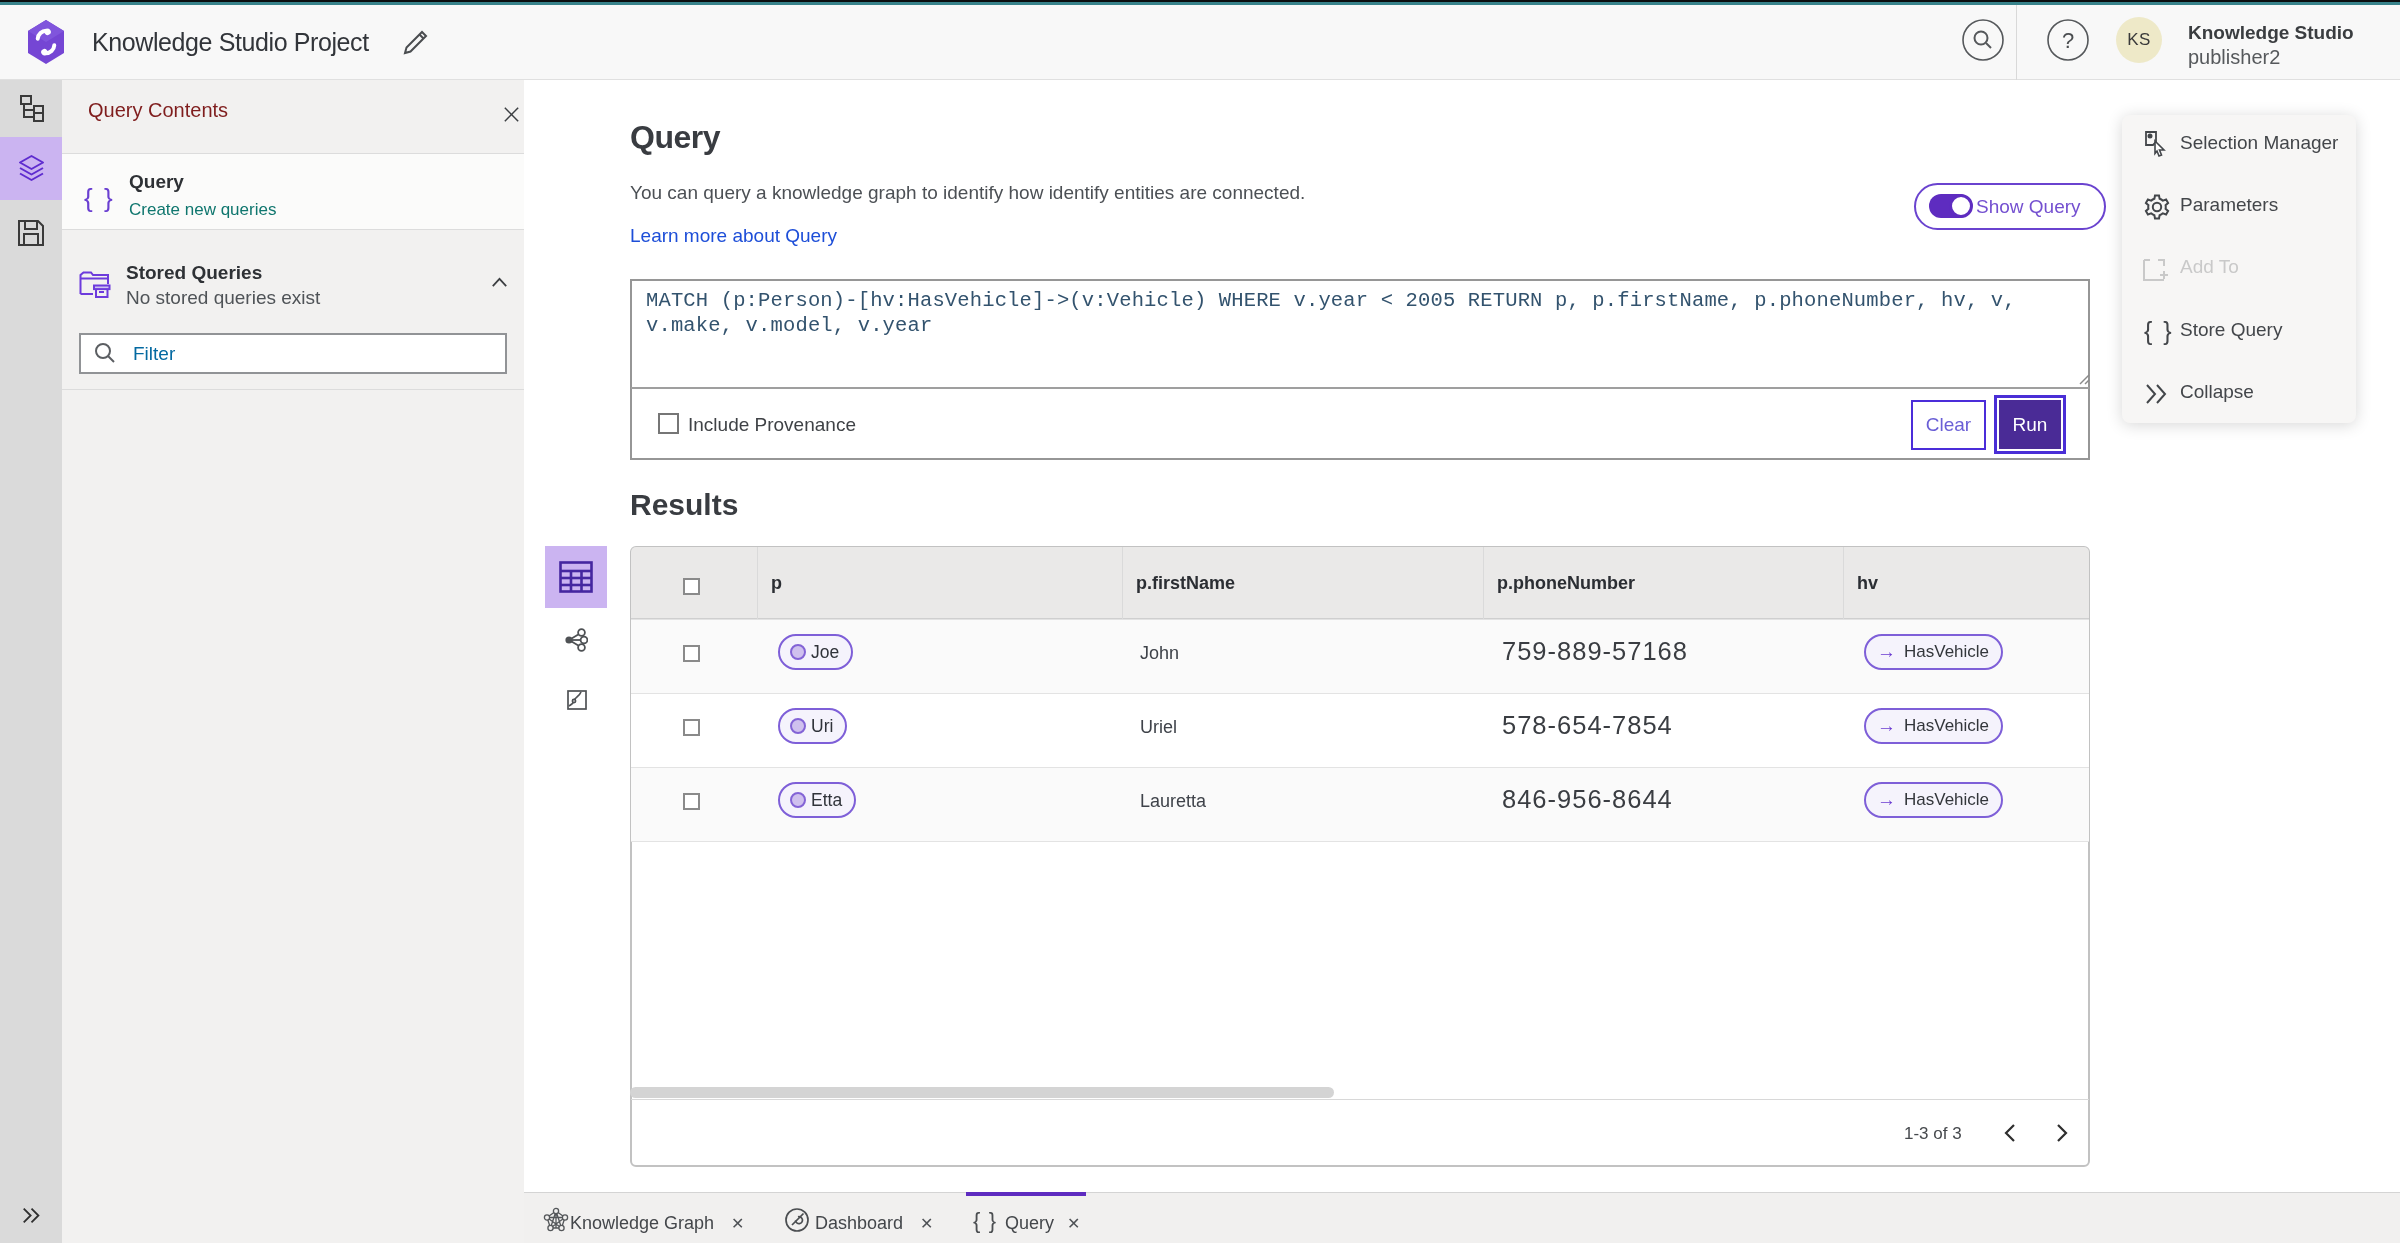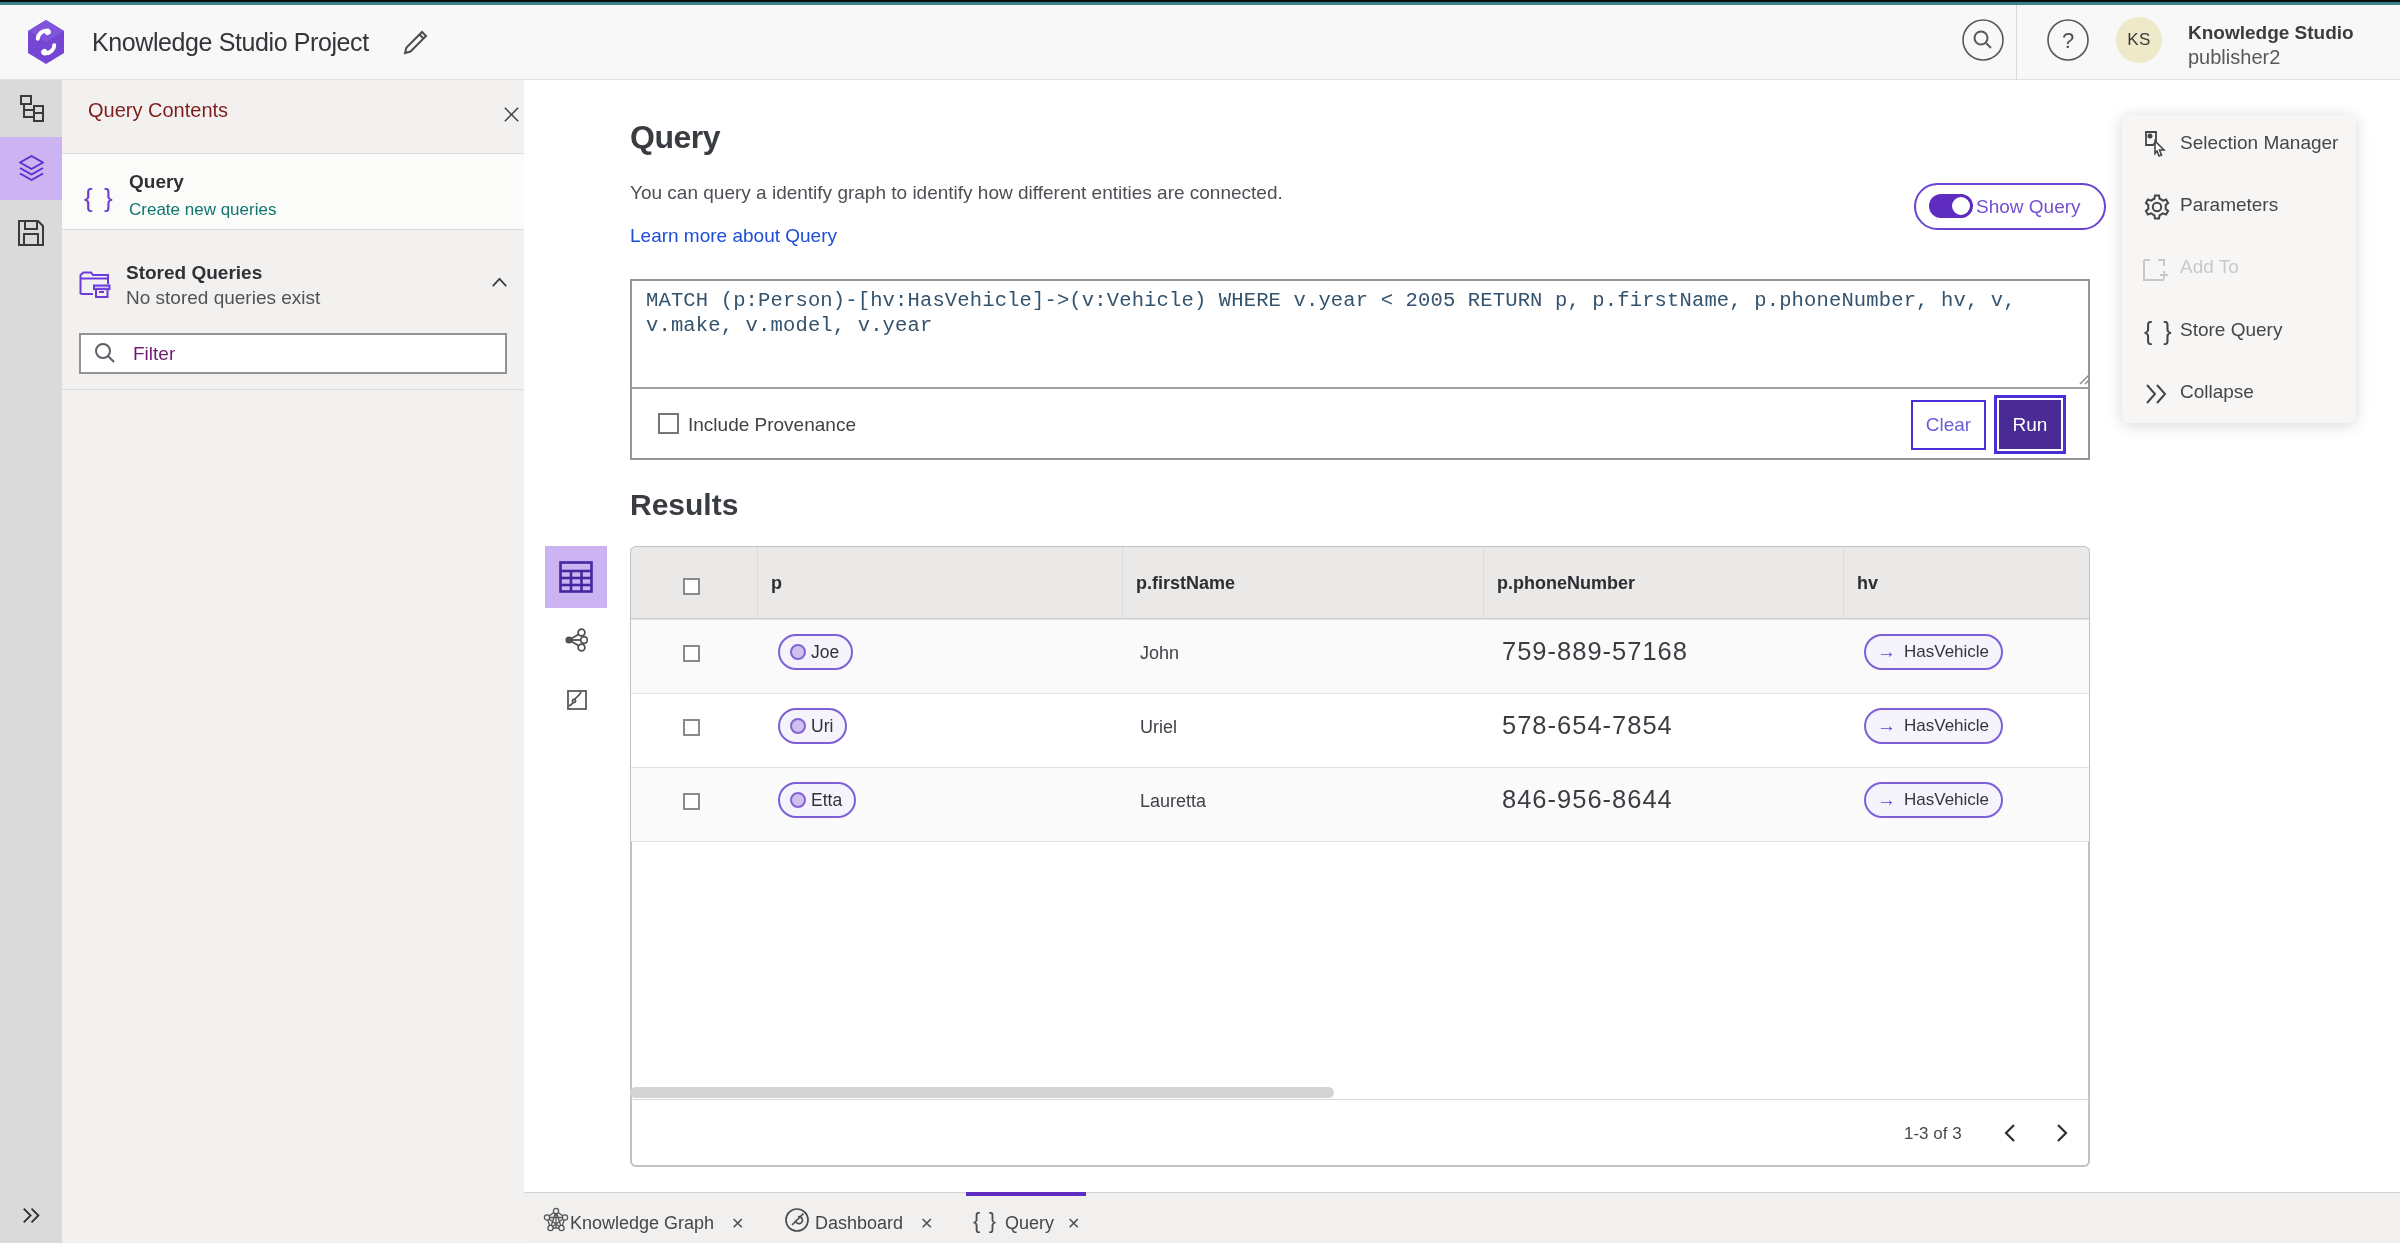--- a/index.html
+++ b/index.html
@@ -26,21 +26,21 @@
   #panel { left:62px; top:80px; width:462px; height:1163px; background:#f2f1f0; }
   #paneltitle { left:88px; top:99px; font-size:20px; font-weight:500; color:#7f1d1d; }
   .hdiv { left:62px; width:462px; height:1px; background:#dcdcdc; }
   #qitem { left:62px; top:154px; width:462px; height:75px; background:#fbfbfa; }
   #qitem-brace { left:84px; top:183px; font-size:26px; color:#6a3fd1; font-weight:400; letter-spacing:3px;}
   #qitem-t1 { left:129px; top:171px; font-size:19px; font-weight:600; color:#2e3135; }
   #qitem-t2 { left:129px; top:200px; font-size:17px; color:#0f766e; }
   #sq-t1 { left:126px; top:262px; font-size:19px; font-weight:700; color:#2e3135; }
   #sq-t2 { left:126px; top:287px; font-size:19px; color:#4f5357; }
   #filter { left:79px; top:333px; width:428px; height:41px; background:#fff; border:2px solid #919396; }
-  #filter-txt { left:133px; top:343px; font-size:19px; color:#701a75; }
+  #filter-txt { left:133px; top:343px; font-size:19px; color:#0369a1; }
 
   
   #main { left:524px; top:80px; width:1876px; height:1112px; background:#fff; }
   #h1 { left:630px; top:119px; font-size:32px; font-weight:700; color:#393c41; letter-spacing:-0.5px;}
   #desc { left:630px; top:182px; font-size:19px; color:#4c5055; }
   #link { left:630px; top:225px; font-size:19px; color:#1d4ed8; }
 
   
   #toggle { left:1914px; top:183px; width:192px; height:47px; border:2px solid #6a43cf; border-radius:24px; background:#fff;}
   #tg-track { left:1929px; top:194px; width:42px; height:24px; border-radius:12px; background:#5e2cc0; }
@@ -115,21 +115,21 @@
 <div class="abs" id="qitem-t2">Create new queries</div>
 <div class="abs hdiv" style="top:229px"></div>
 <div class="abs" id="sq-t1">Stored Queries</div>
 <div class="abs" id="sq-t2">No stored queries exist</div>
 <div class="abs" id="filter"></div>
 <div class="abs" id="filter-txt">Filter</div>
 <div class="abs hdiv" style="top:389px"></div>
 
 <div class="abs" id="main"></div>
 <div class="abs" id="h1">Query</div>
-<div class="abs" id="desc">You can query a identify graph to identify how different entities are connected.</div>
+<div class="abs" id="desc">You can query a knowledge graph to identify how identify entities are connected.</div>
 <div class="abs" id="link">Learn more about Query</div>
 
 <div class="abs" id="toggle"></div>
 <div class="abs" id="tg-track"></div>
 <div class="abs" id="tg-knob"></div>
 <div class="abs" id="tg-label">Show Query</div>
 
 <div class="abs" id="qbox"></div>
 <div class="abs" id="qtext">MATCH (p:Person)-[hv:HasVehicle]-&gt;(v:Vehicle) WHERE v.year &lt; 2005 RETURN p, p.firstName, p.phoneNumber, hv, v,
 v.make, v.model, v.year</div>

